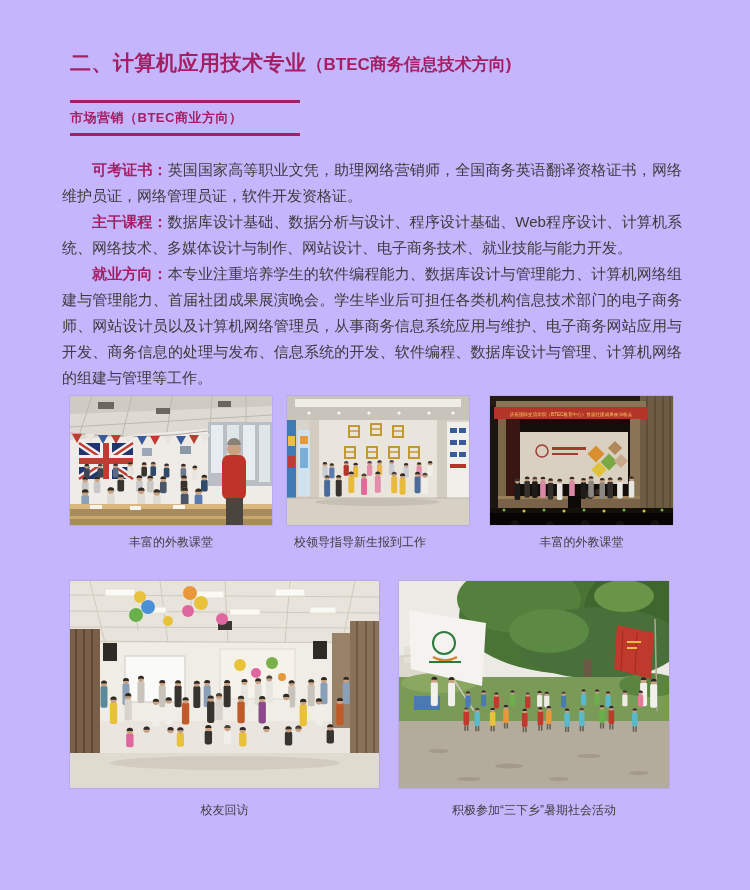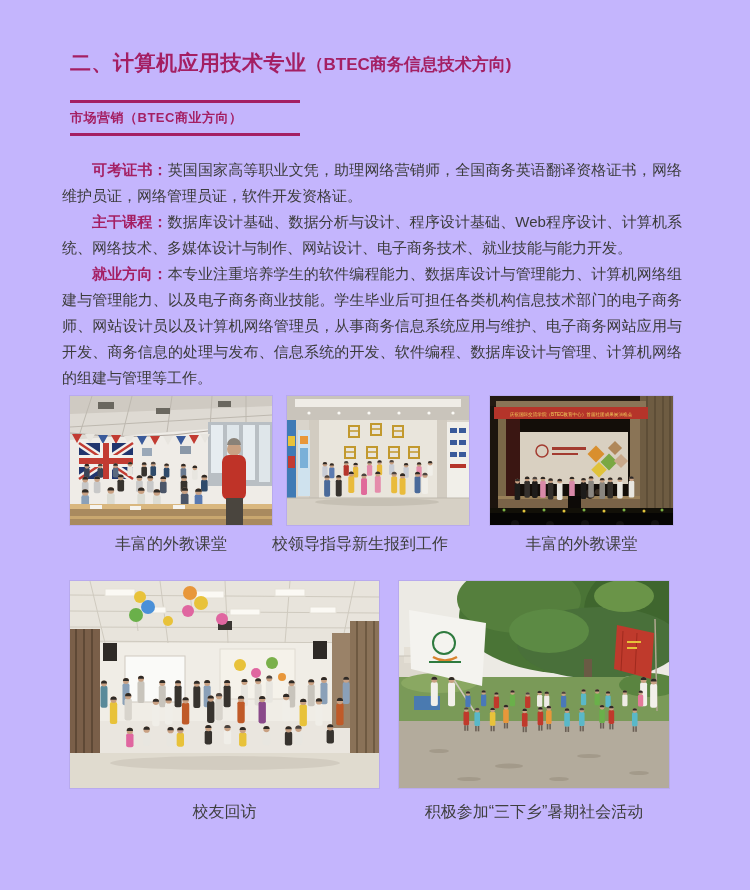--- a/index.html
+++ b/index.html
@@ -25,21 +25,21 @@
   }
   .bodytext{
     position:absolute;left:62px;top:157px;width:620px;
     font-size:15px;line-height:26px;color:var(--body-text);text-align:justify;
   }
   .bodytext p{margin:0;text-indent:2em;}
   .bodytext .label{color:var(--accent);font-weight:bold;}
   .photo{position:absolute;overflow:hidden;outline:1px solid rgba(0,0,0,0.06);background:#ddd;}
   .photo svg{display:block;width:100%;height:100%;}
   .caption{
-    position:absolute;font-size:16px;color:var(--caption-text);
+    position:absolute;font-size:12px;color:var(--caption-text);
     text-align:center;white-space:nowrap;
   }
   #p1{left:70px;top:396px;width:202px;height:129px;}
   #p2{left:287px;top:396px;width:182px;height:129px;}
   #p3{left:490px;top:396px;width:183px;height:129px;}
   #p4{left:70px;top:581px;width:309px;height:207px;}
   #p5{left:399px;top:581px;width:270px;height:207px;}
   #c1{left:70px;top:534px;width:202px;}
   #c2{left:269px;top:534px;width:182px;}
   #c3{left:490px;top:534px;width:183px;}
@@ -55,21 +55,21 @@
 
   <div class="section-header">
     <div class="bar"></div>
     <h2>市场营销（BTEC商业方向）</h2>
     <div class="bar"></div>
   </div>
 
   <div class="bodytext">
     <p><span class="label">可考证书：</span><span>英国国家高等职业文凭，助理网络营销师，全国商务英语翻译资格证书，网络维护员证，网络管理员证，软件开发资格证。</span></p>
     <p><span class="label">主干课程：</span><span>数据库设计基础、数据分析与设计、程序设计基础、Web程序设计、计算机系统、网络技术、多媒体设计与制作、网站设计、电子商务技术、就业技能与能力开发。</span></p>
-    <p><span class="label">就业方向：</span><span>本专业注重培养学生的软件编程能力、数据库设计与管理能力、计算机网络组建与管理能力、以及电子商务商业技能。学生毕业后可担任各类机构信息技术部门的电子商务师、网站设计员以及计算机网络管理员，从事商务信息系统应用与维护、电子商务网站应用与开发、商务信息的处理与发布、信息系统的开发、软件编程、数据库设计与管理、计算机网络的组建与管理等工作。</span></p>
+    <p><span class="label">就业方向：</span><span>本专业注重培养学生的软件编程能力、数据库设计与管理能力、计算机网络组建与管理能力、首届社团成果展演晚会。学生毕业后可担任各类机构信息技术部门的电子商务师、网站设计员以及计算机网络管理员，从事商务信息系统应用与维护、电子商务网站应用与开发、商务信息的处理与发布、信息系统的开发、软件编程、数据库设计与管理、计算机网络的组建与管理等工作。</span></p>
   </div>
 
   <div class="photo" id="p1">
     <svg viewBox="0 0 202 129" preserveAspectRatio="none">
       <rect width="202" height="129" fill="#efece7"></rect>
       <polygon points="0,0 202,0 202,28 0,44" fill="#dedad3"></polygon>
       <polygon points="0,0 202,0 202,10 0,18" fill="#cfcac2"></polygon>
       <g stroke="#bdb8af" stroke-width="1">
         <line x1="0" y1="31" x2="202" y2="19"></line>
         <line x1="22" y1="0" x2="8" y2="43"></line>

